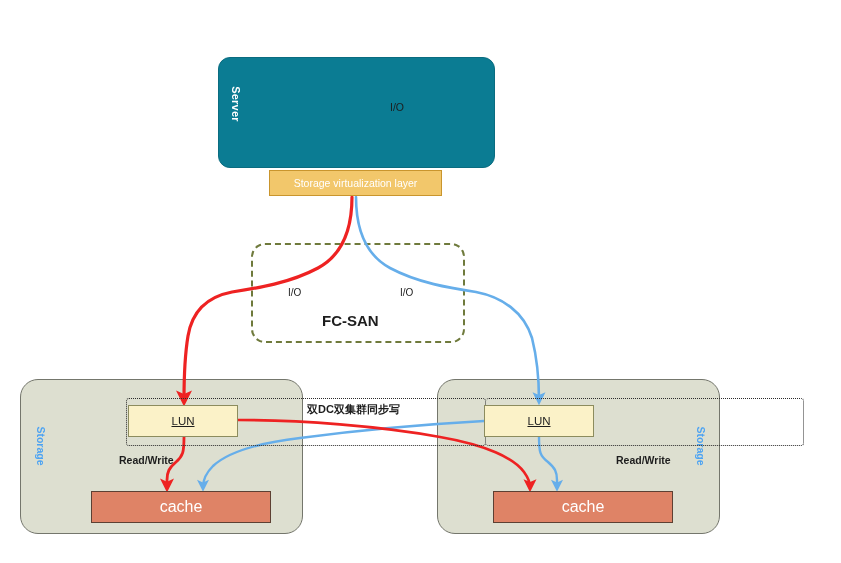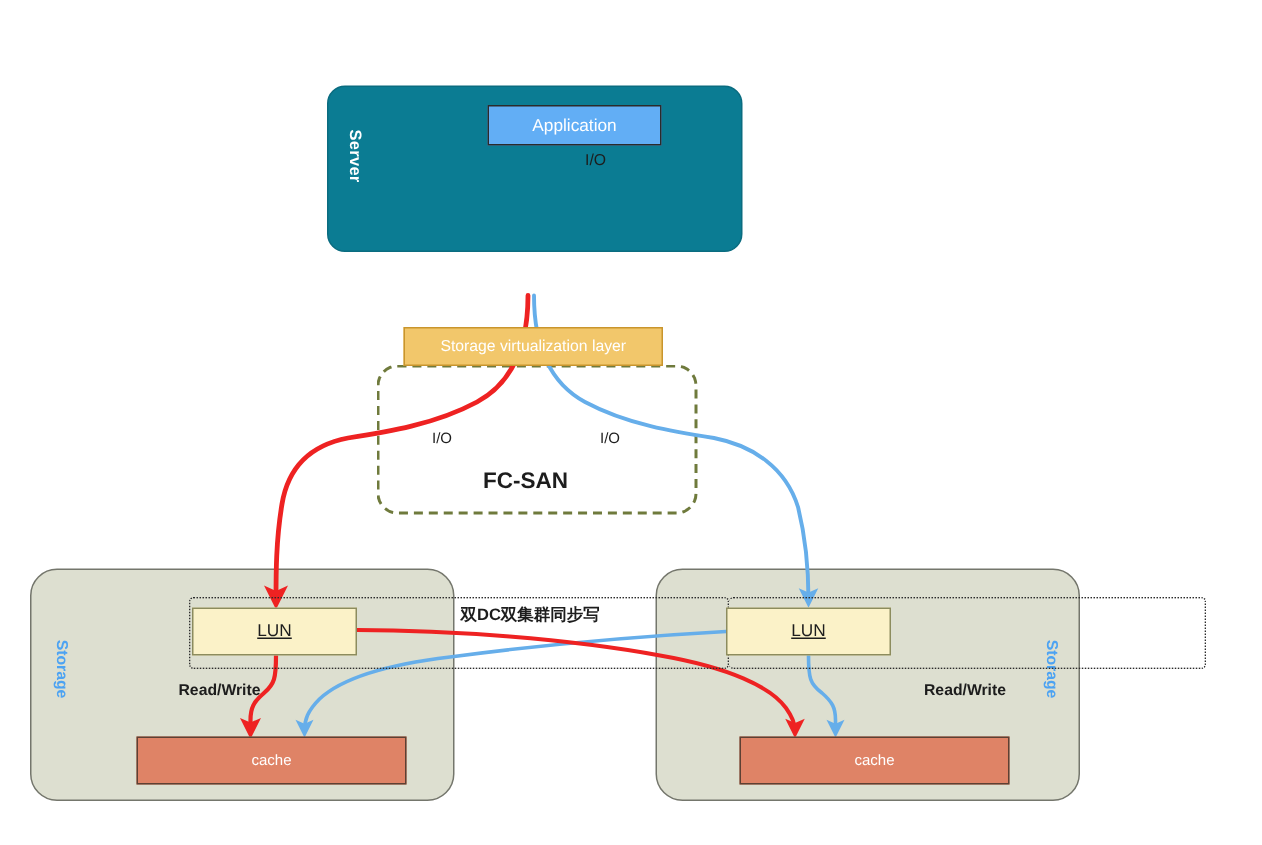--- a/index.html
+++ b/index.html
@@ -76,21 +76,20 @@
 
   
   .svl-box {
     left: 269px; top: 170px; width: 173px; height: 26px;
     background: #f2c76b;
     border: 1px solid #c9952d;
     color: #ffffff;
     font-size: 10.5px;
     display: flex; align-items: center; justify-content: center;
     z-index: 14;
-    margin-top: 48px;
   }
 
   
   .fcsan-box {
     left: 251px; top: 243px; width: 214px; height: 100px;
     border: 2px dashed #6f7a3c;
     border-radius: 14px;
     background: transparent;
     z-index: 4;
   }
@@ -154,21 +153,21 @@
     text-decoration: underline;
   }
   .lun-left  { left: 128px; }
   .lun-right { left: 484px; }
 
   .cache-box {
     top: 491px; width: 180px; height: 32px;
     background: #df8366;
     border: 1.5px solid #5d4033;
     color: #ffffff;
-    font-size: 10px;
+    font-size: 16px;
     display: flex; align-items: center; justify-content: center;
     z-index: 16;
   }
   .cache-left  { left: 91px; }
   .cache-right { left: 493px; }
 
   .rw-label {
     top: 454px;
     font-size: 10.5px; font-weight: bold; color: #1d1d1d;
     z-index: 18;
@@ -222,21 +221,20 @@
     <path d="M 539,437 C 539,452 540,456 548,462 C 555,468 557,472 557,480
              C 557,483 557,485 557,487" fill="none" stroke="#66aeea" stroke-width="2.4" stroke-linecap="round" marker-end="url(#arrBlue)"></path>
 
     <path d="M 383,97 L 383,117" fill="none" stroke="#111111" stroke-width="1.8" marker-end="url(#arrBlack)"></path>
   </svg>
 
   <div class="node server-box">
     <div class="server-label">Server</div>
   </div>
 
-  <div class="node app-box">Application</div>
 
   <div class="node io-label-server">I/O</div>
 
 
   <div class="node svl-box">Storage virtualization layer</div>
 
   <div class="node fcsan-box"></div>
   <div class="node fcsan-label">FC-SAN</div>
   <div class="node io-left">I/O</div>
   <div class="node io-right">I/O</div>

